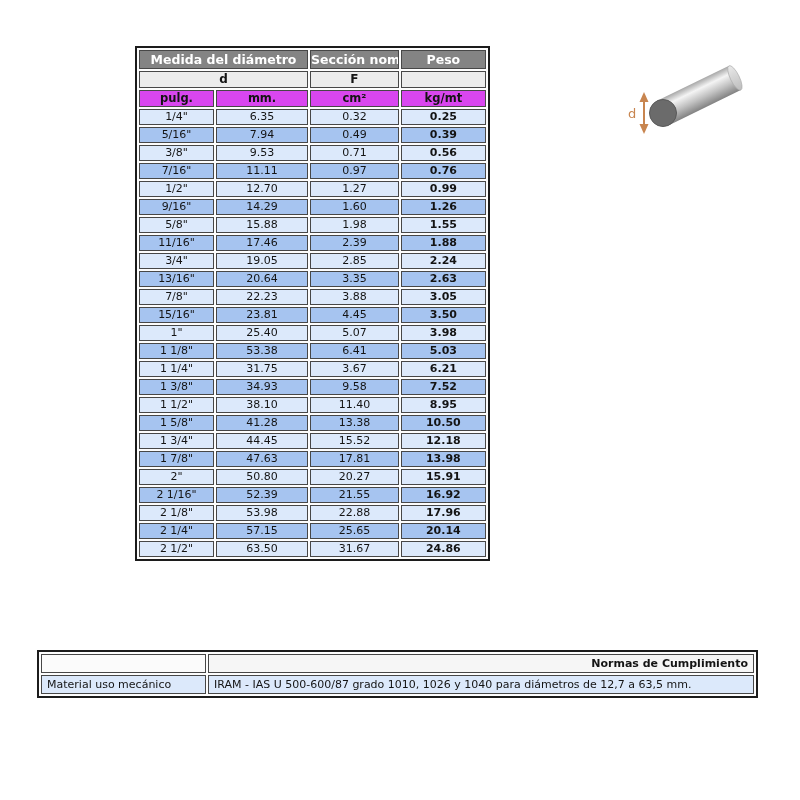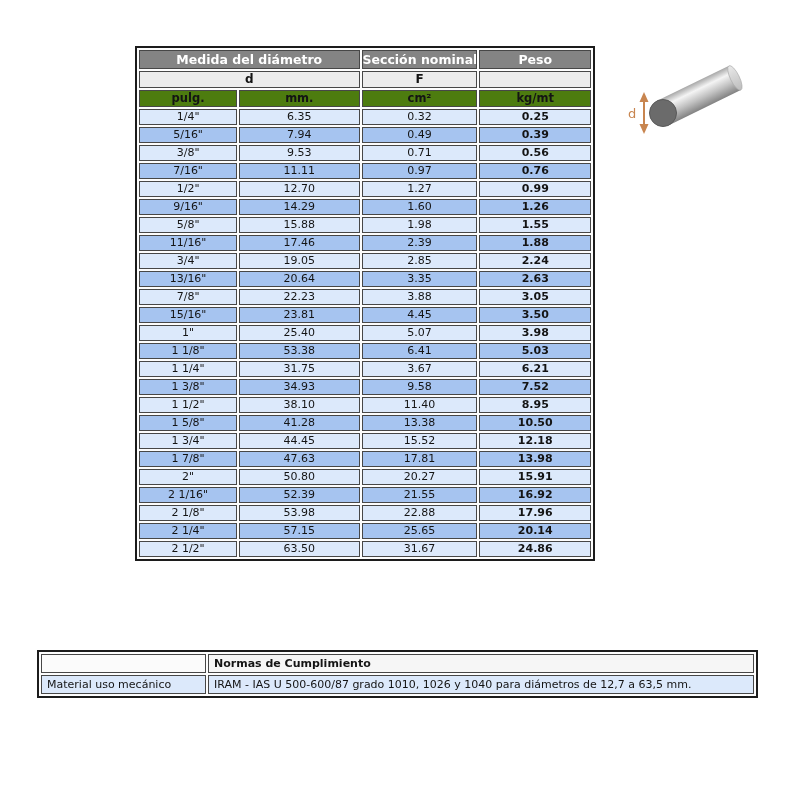--- a/index.html
+++ b/index.html
@@ -8,54 +8,54 @@
     width: 800px; height: 800px; position: relative;
     background: #ffffff;
     font-family: "DejaVu Sans", "Liberation Sans", sans-serif;
     color: #141414;
   }
   table { border-collapse: separate; border-spacing: 2px; background: #fdfdfd; }
 
   
   .spec-table {
     position: absolute; left: 135px; top: 46px;
-    width: 460px; table-layout: fixed;
+    width: 355px; table-layout: fixed;
     border: 2px solid #1c1c1c;
   }
   .spec-table th, .spec-table td {
     border: 1px solid #474747;
     text-align: center; vertical-align: middle;
     font-size: 11px; line-height: 12px;
     padding: 1px 2px;
     white-space: nowrap; overflow: hidden;
   }
   .spec-table th.hdr {
     background: #848484; color: #ffffff;
     font-size: 12.5px; line-height: 15px; font-weight: bold; padding: 1px 0;
   }
   .spec-table th.sym  { background: #ececec; font-size: 12px; line-height: 13px; font-weight: bold; }
-  .spec-table th.unit { background: #4d7c0f; font-size: 11.5px; line-height: 13px; font-weight: bold; }
+  .spec-table th.unit { background: #d946ef; font-size: 11.5px; line-height: 13px; font-weight: bold; }
   tr.light td { background: #dce9fb; }
   tr.dark  td { background: #a6c4f0; }
   td.b { font-weight: bold; }
 
   
   .normas-table {
     position: absolute; left: 37px; top: 650px;
     width: 721px; table-layout: fixed;
     border: 2px solid #1c1c1c;
   }
   .normas-table th, .normas-table td {
     border: 1px solid #474747;
     font-size: 11px; line-height: 13px;
     padding: 2px 5px;
     white-space: nowrap; overflow: hidden;
     text-align: left; vertical-align: middle;
   }
-  .normas-table th { background: #f6f6f6; font-weight: bold; text-align: left; }
+  .normas-table th { background: #f6f6f6; font-weight: bold; text-align: right; }
   .normas-table th.empty { background: #fbfbfb; }
 
   
   .diagram { position: absolute; left: 598px; top: 58px; width: 185px; height: 115px; }
 </style>
 </head>
 <body>
 
 <table class="spec-table">
   <colgroup>

